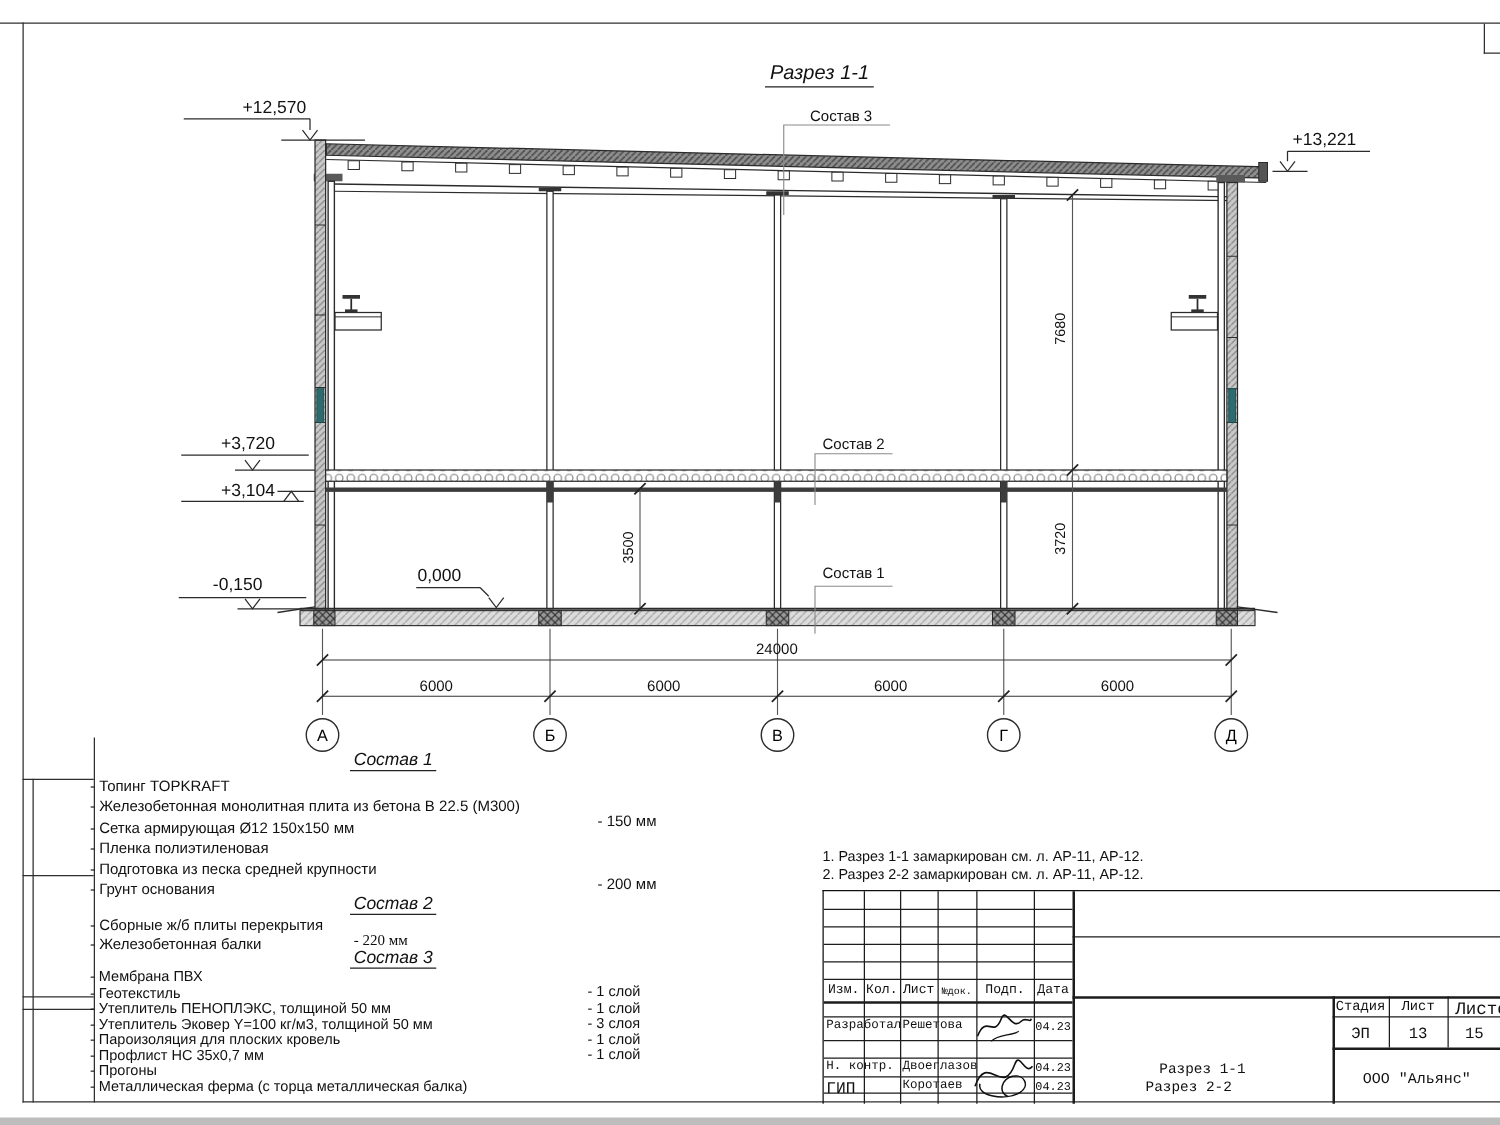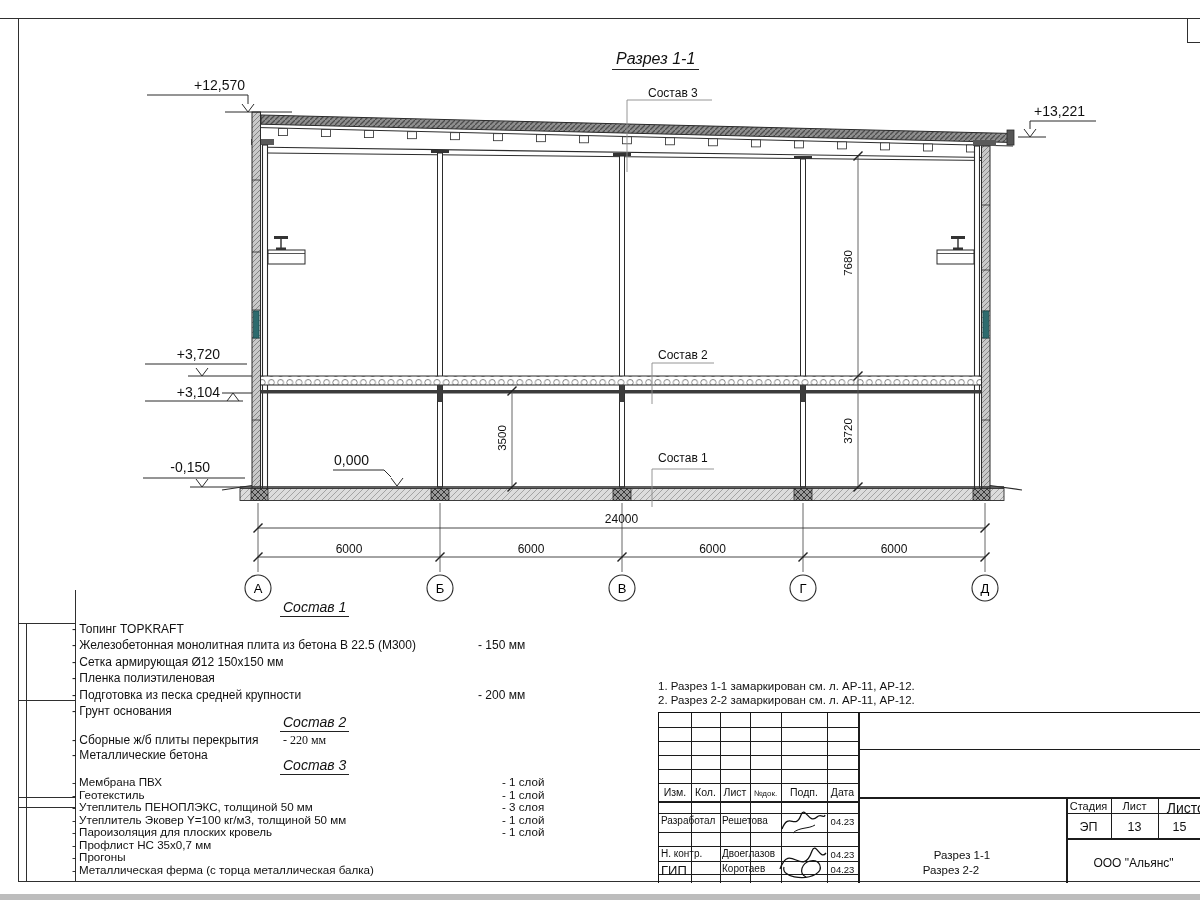--- a/index.html
+++ b/index.html
@@ -6,32 +6,32 @@
   .sheet{position:relative;width:1200px;height:900px;background:#ffffff;overflow:hidden;
          font-family:"Liberation Sans",sans-serif;color:#111;}
   svg{position:absolute;left:0;top:0;}
   .t{position:absolute;white-space:nowrap;color:#111;}
   .elev{font-size:14px;}
   .rt{text-align:right;}
   .lbl{font-size:12px;}
   .title{font-style:italic;font-size:16px;border-bottom:1.2px solid #222;padding:0 4px 1px;}
   .comp-h{position:absolute;font-style:italic;font-size:14px;border-bottom:1px solid #222;padding:0 3px 1px;white-space:nowrap;}
   .crow{position:absolute;left:72px;width:520px;font-size:12px;white-space:nowrap;}
-  .crow .val{position:absolute;top:0;white-space:nowrap;text-align:right;}
+  .crow .val{position:absolute;top:12px;white-space:nowrap;text-align:right;}
   .c1 .val{left:406px;}
   .c2 .val{left:211px;font-family:Liberation Serif, serif;}
   .c3{font-size:11.6px;}
-  .c3 .val{left:398px;margin-left:32px;}
+  .c3 .val{left:398px;}
   .note{font-size:11.5px;}
   .fl{position:absolute;background:#2f2f2f;}
   
   .stamp{position:absolute;left:658px;top:712px;width:542px;height:170px;
          border-left:1.6px solid #111;border-top:1.6px solid #111;}
   .sv,.sh{position:absolute;background:#1c1c1c;}
-  .st{position:absolute;font-size:10.5px;white-space:nowrap;}
+  .st{position:absolute;font-size:10.5px;white-space:nowrap;font-family:Liberation Mono, monospace;}
   .stc{text-align:center;}
 </style>
 </head>
 <body>
 
 <div class="sheet">
 
   <svg width="1200" height="900" viewBox="0 0 1200 900">
     <defs>
       <pattern id="pw" width="5" height="5" patternUnits="userSpaceOnUse">
@@ -259,21 +259,21 @@
   <div class="comp-h" style="left:280px;top:599px">Состав 1</div>
   <div class="crow c1" style="top:622px"><span>- Топинг TOPKRAFT</span><span class="val"></span></div>
   <div class="crow c1" style="top:638px"><span>- Железобетонная  монолитная плита из бетона  В 22.5 (М300)</span><span class="val">- 150 мм</span></div>
   <div class="crow c1" style="top:655px"><span>- Сетка армирующая Ø12 150х150 мм</span><span class="val"></span></div>
   <div class="crow c1" style="top:671px"><span>- Пленка полиэтиленовая</span><span class="val"></span></div>
   <div class="crow c1" style="top:688px"><span>- Подготовка из песка средней  крупности</span><span class="val">- 200 мм</span></div>
   <div class="crow c1" style="top:704px"><span>- Грунт основания</span><span class="val"></span></div>
 
   <div class="comp-h" style="left:280px;top:714px">Состав 2</div>
   <div class="crow c2" style="top:733px"><span>- Сборные ж/б плиты перекрытия</span><span class="val">- 220 мм</span></div>
-  <div class="crow c2" style="top:748px"><span>- Металлические бетона</span><span class="val"></span></div>
+  <div class="crow c2" style="top:748px"><span>- Железобетонная балки</span><span class="val"></span></div>
 
   <div class="comp-h" style="left:280px;top:757px">Состав 3</div>
   <div class="crow c3" style="top:775px"><span>- Мембрана ПВХ</span><span class="val">- 1 слой</span></div>
   <div class="crow c3" style="top:787.5px"><span>- Геотекстиль</span><span class="val">- 1 слой</span></div>
   <div class="crow c3" style="top:800px"><span>- Утеплитель ПЕНОПЛЭКС, толщиной 50 мм</span><span class="val">- 3 слоя</span></div>
   <div class="crow c3" style="top:812.5px"><span>- Утеплитель Эковер Y=100 кг/м3, толщиной 50 мм</span><span class="val">- 1 слой</span></div>
   <div class="crow c3" style="top:825px"><span>- Пароизоляция для плоских кровель</span><span class="val">- 1 слой</span></div>
   <div class="crow c3" style="top:837.5px"><span>- Профлист НС 35х0,7 мм</span><span class="val"></span></div>
   <div class="crow c3" style="top:862.5px"><span>- Металлическая ферма (с торца металлическая балка)</span><span class="val"></span></div>
   <div class="crow c3" style="top:850px"><span>- Прогоны</span><span class="val"></span></div>

